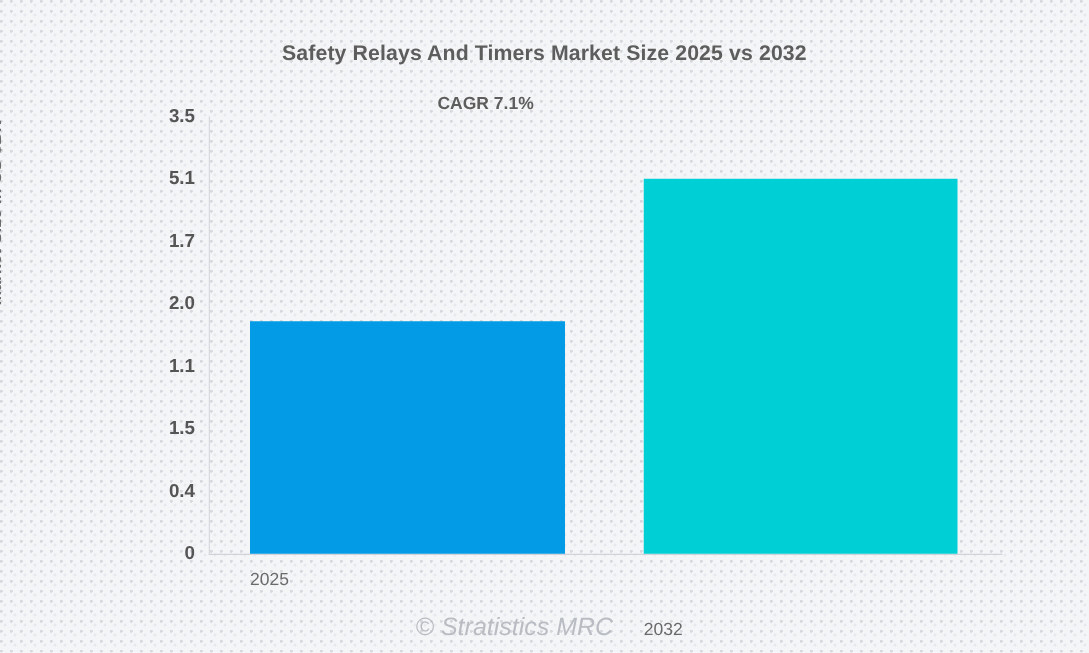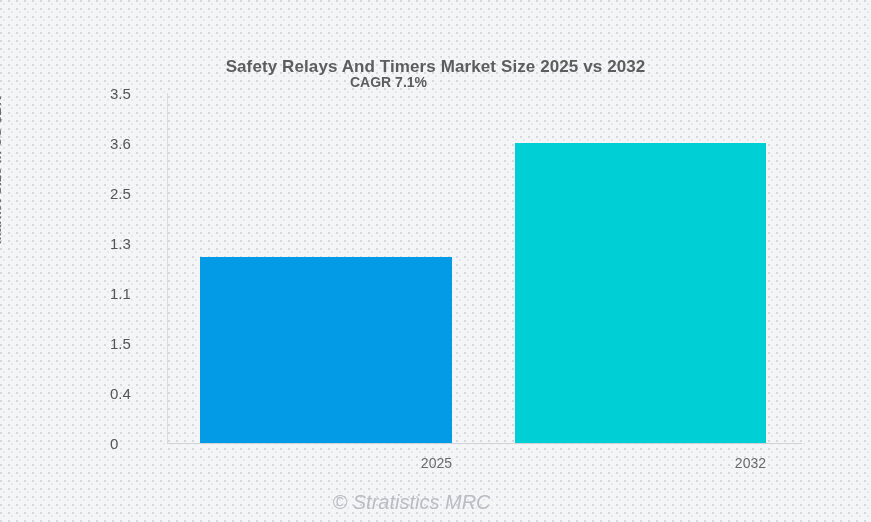--- a/index.html
+++ b/index.html
@@ -30,21 +30,20 @@
   #chart-title {
     position: absolute;
     top: 33px;
     left: 0;
     width: 871px;
     text-align: center;
     font-size: 17px;
     font-weight: bold;
     color: #5d5d5d;
     letter-spacing: 0.1px;
-    margin-top: 24px;
   }
   #chart-subtitle {
     position: absolute;
     top: 74px;
     left: 0;
     width: 777px;
     text-align: center;
     font-size: 14px;
     font-weight: bold;
     color: #5d5d5d;
@@ -88,25 +87,26 @@
     width: 635px;
     height: 1px;
     background: #d0d3d8;
   }
 
   
   .y-tick-label {
     position: absolute;
     right: 0;
     width: 46px;
-    text-align: left;
+    text-align: right;
     font-size: 15px;
     color: #555555;
     line-height: 1;
     transform: translateY(-50%);
+    font-weight: bold;
   }
   #y-tick-labels {
     position: absolute;
     left: 110px;
     top: 93px;
     width: 46px;
     height: 350px;
   }
 
   
@@ -121,26 +121,26 @@
   #x-tick-labels {
     position: absolute;
     left: 167px;
     top: 455px;
     width: 634px;
     height: 22px;
   }
   .x-tick-label {
     position: absolute;
     top: 0;
-    text-align: right;
+    text-align: left;
     font-size: 14px;
     color: #6a6a6a;
   }
   #x-label-2025 { left: 33px; width: 252px; }
-  #x-label-2032 { left: 348px; width: 251px; }
+  #x-label-2032 { left: 348px; width: 251px; margin-top: 40px; }
 
   
   #footer-credit {
     position: absolute;
     top: 491px;
     left: 0;
     width: 823px;
     text-align: center;
     font-size: 20px;
     font-style: italic;
@@ -152,23 +152,23 @@
 
 <div id="chart-figure">
 
   <div id="chart-title">Safety Relays And Timers Market Size 2025 vs 2032</div>
   <div id="chart-subtitle">CAGR 7.1%</div>
 
   <div id="y-axis-title">Market Size In US $BN</div>
 
   <div id="y-tick-labels">
     <div class="y-tick-label" style="top:0px;">3.5</div>
-    <div class="y-tick-label" style="top:50px;">3.6</div>
-    <div class="y-tick-label" style="top:100px;">2.5</div>
-    <div class="y-tick-label" style="top:150px;">1.3</div>
+    <div class="y-tick-label" style="top:50px;">5.1</div>
+    <div class="y-tick-label" style="top:100px;">1.7</div>
+    <div class="y-tick-label" style="top:150px;">2.0</div>
     <div class="y-tick-label" style="top:200px;">1.1</div>
     <div class="y-tick-label" style="top:250px;">1.5</div>
     <div class="y-tick-label" style="top:300px;">0.4</div>
     <div class="y-tick-label" style="top:350px;">0</div>
   </div>
 
   <div id="y-axis-line"></div>
   <div id="x-axis-line"></div>
 
   <div id="plot-area">

